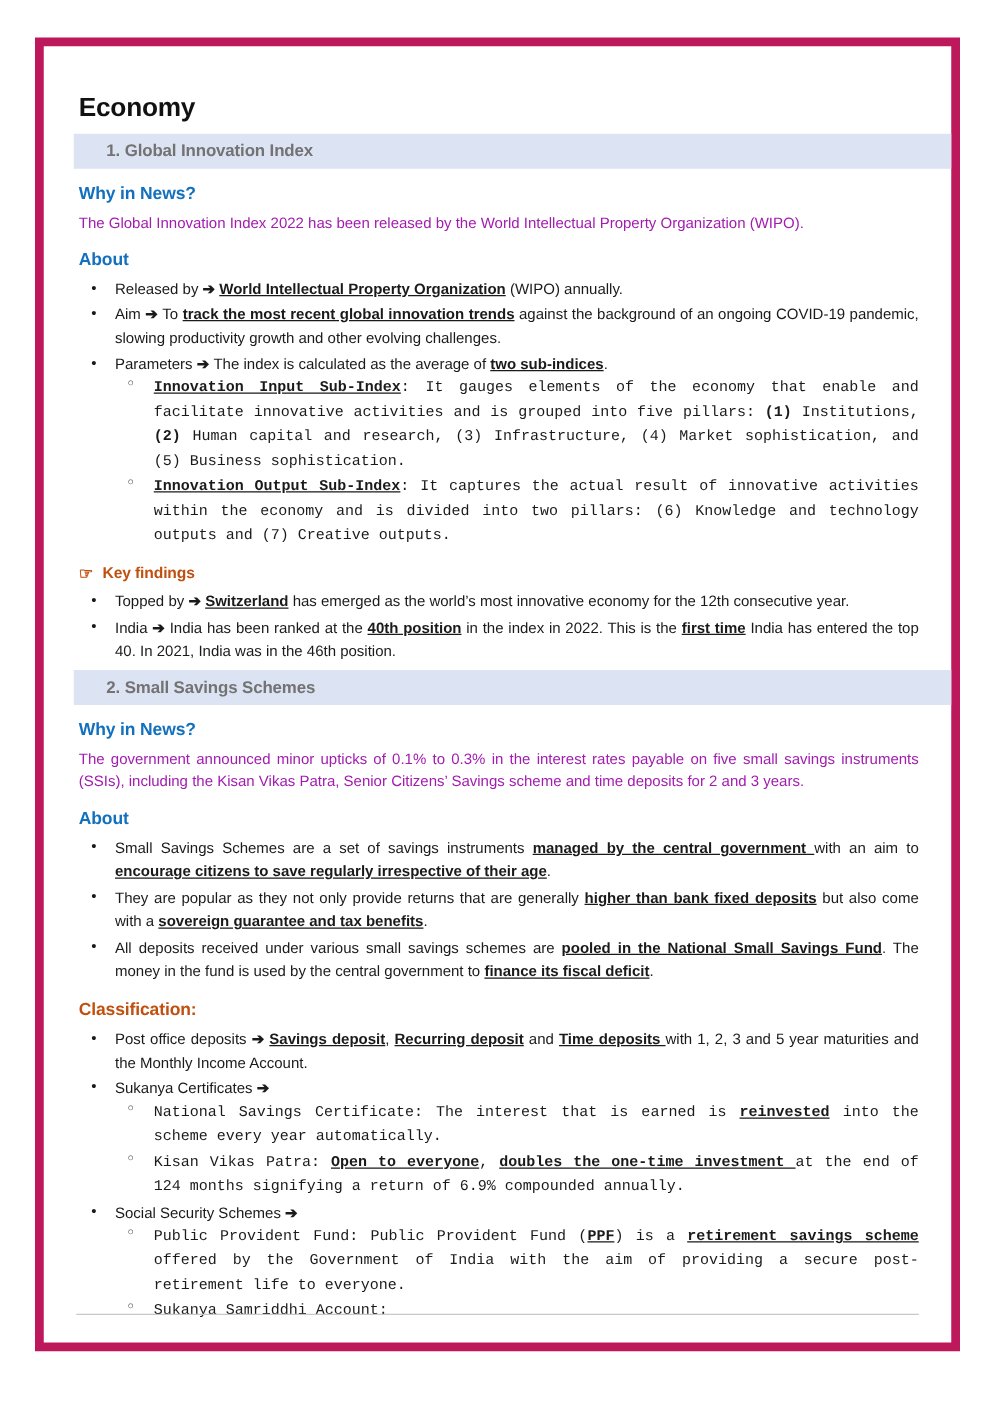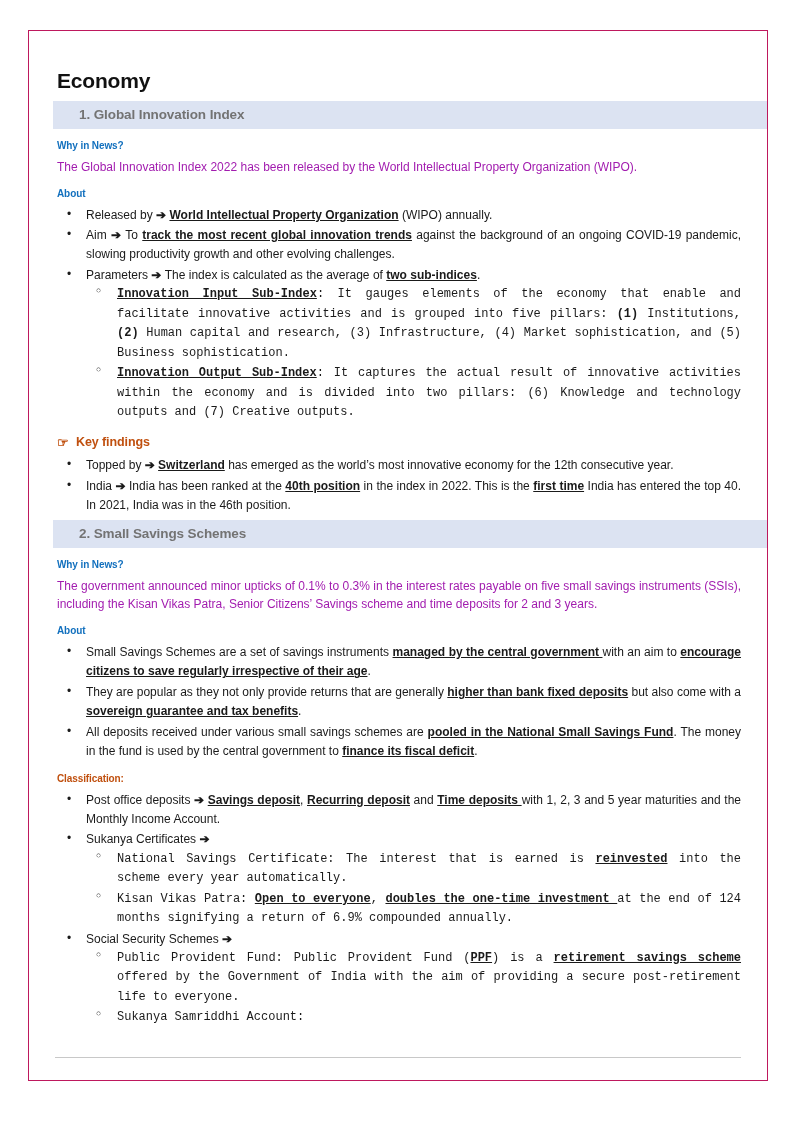--- a/index.html
+++ b/index.html
@@ -15,21 +15,21 @@
     overflow: hidden;
   }
 
   .page {
     position: absolute;
     left: 28px;
     top: 30px;
     width: 740px;
     height: 1051px;
     box-sizing: border-box;
-    border: 1px solid #be185d;
+    border: 7px solid #be185d;
     background: #ffffff;
   }
   .page-inner {
     position: absolute;
     left: 0; top: 0; right: 0; bottom: 0;
     padding: 24px 26px 0 26px;
     box-sizing: border-box;
   }
 
   .doc-title {
@@ -48,21 +48,21 @@
     font-size: 13.5px;
     font-weight: bold;
     color: #737373;
     letter-spacing: -0.1px;
   }
   .section-bar.second { margin-top: 4px; }
 
   .sub-head {
     color: #1270BE;
     font-weight: bold;
-    font-size: 10px;
+    font-size: 14px;
     margin: 11px 0 7px 2px;
     letter-spacing: -0.1px;
   }
   .sub-head.orange { color: #C0500F; }
 
   .key-head {
     color: #C0500F;
     font-weight: bold;
     font-size: 12.5px;
     margin: 13px 0 7px 2px;

